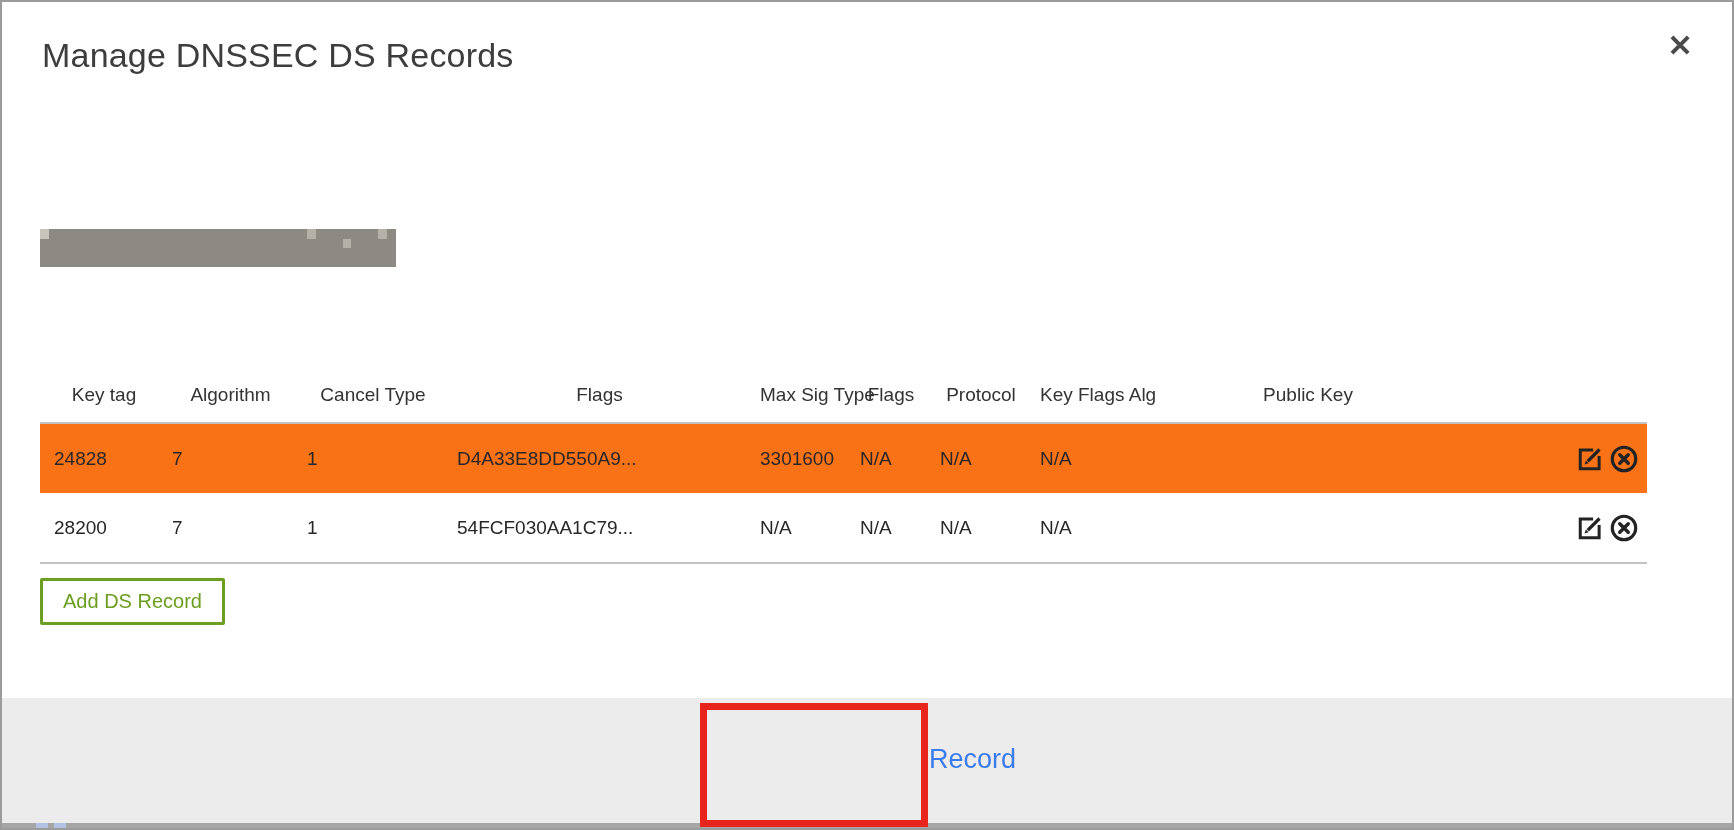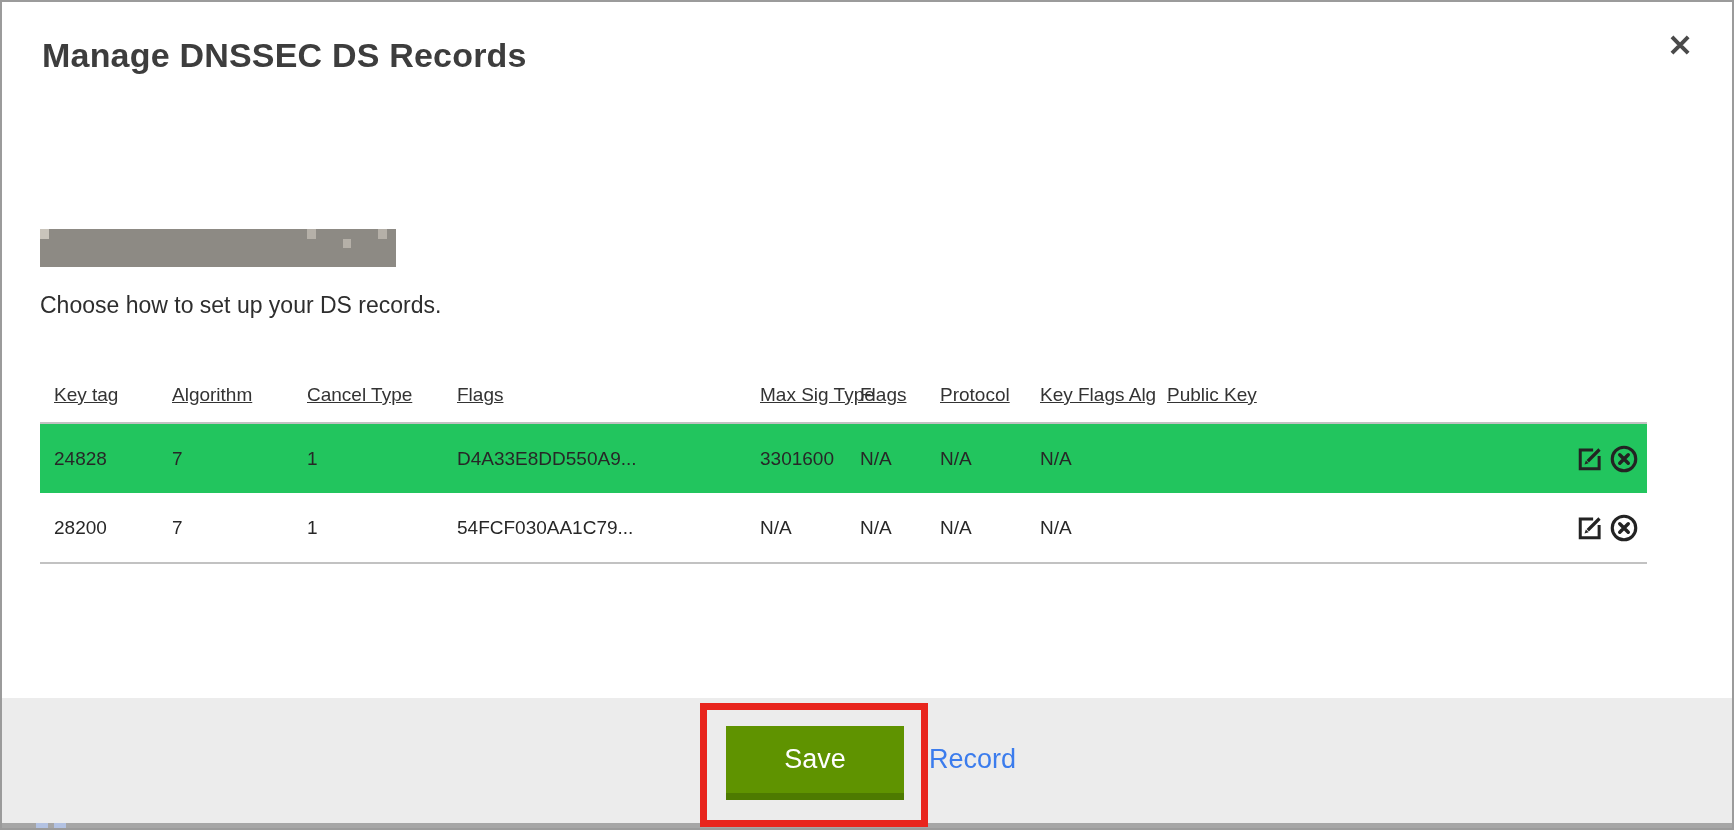--- a/index.html
+++ b/index.html
@@ -6,21 +6,21 @@
   html,body { background:#fff; }
   body { font-family:"Liberation Sans","DejaVu Sans",sans-serif; }
 
   .dialog {
     position:relative; width:1734px; height:830px;
     background:#fff; border:2px solid #9b9b9b; overflow:hidden;
   }
 
   .dialog-title {
     position:absolute; left:40px; top:34px;
-    font-size:34px; font-weight:700; color:#3d3d3d; letter-spacing:.2px;
+    font-size:34px; font-weight:400; color:#3d3d3d; letter-spacing:.2px;
   }
 
   .close-button {
     position:absolute; right:30px; top:22px; width:44px; height:44px;
     display:flex; align-items:center; justify-content:center;
     cursor:pointer; background:none; border:none;
   }
   .close-button .x-glyph { font-size:30px; font-weight:700; color:#4a4a4a; line-height:1; }
 
   .redacted-domain {
@@ -32,29 +32,29 @@
   .instruction {
     position:absolute; left:38px; top:290px;
     font-size:23px; color:#2e2e2e;
   }
 
   .ds-table {
     position:absolute; left:38px; top:372px; width:1607px;
     border-collapse:collapse; table-layout:fixed;
   }
   .ds-table th {
-    text-align:left; font-weight:400; font-size:19px; color:#333;
-    padding:10px 4px 16px 14px; white-space:nowrap;text-decoration:underline;
+    text-align:center; font-weight:400; font-size:19px; color:#333;
+    padding:10px 4px 16px 14px; white-space:nowrap;
   }
   .ds-table td {
     font-size:19px; color:#272727; padding:0 4px 0 14px;
     height:70px; vertical-align:middle; white-space:nowrap; overflow:hidden;
   }
   .ds-table tbody { border-top:2px solid #c2c2c2; border-bottom:2px solid #c2c2c2; }
-  .ds-table tbody tr.row-odd { background:#22c55e; }
+  .ds-table tbody tr.row-odd { background:#f97316; }
   .ds-table tbody tr.row-even { background:#ffffff; }
   .actions-cell { text-align:right; padding-right:6px !important; }
   .icon-button {
     display:inline-block; width:32px; height:32px; vertical-align:middle;
     background:none; border:none; cursor:pointer; padding:0; margin-left:2px;
   }
   .icon-button svg { width:30px; height:30px; display:block; }
 
   .add-ds-button {
     position:absolute; left:38px; top:576px;
@@ -257,21 +257,20 @@
       <i style="background: rgb(141, 138, 132);"></i>
       <i style="background: rgb(141, 138, 132);"></i>
       <i style="background: rgb(141, 138, 132);"></i>
       <i style="background: rgb(141, 138, 132);"></i>
       <i style="background: rgb(141, 138, 132);"></i>
       <i style="background: rgb(141, 138, 132);"></i>
       <i style="background: rgb(141, 138, 132);"></i>
       <i style="background: rgb(141, 138, 132);"></i>
     </div>
 
-  <p class="instruction">Choose how to set up your DS records.</p>
 
   <table class="ds-table">
     <colgroup>
       <col style="width:118px">
         <col style="width:135px">
         <col style="width:150px">
       <col style="width:303px">
         <col style="width:100px">
         <col style="width:80px">
       <col style="width:100px">
@@ -348,24 +347,24 @@
                   <circle cx="12" cy="12" r="9.4" fill="none" stroke="#232323" stroke-width="2.5"></circle>
                   <path d="M8.6 8.6 l6.8 6.8 M15.4 8.6 l-6.8 6.8" stroke="#232323" stroke-width="2.8" stroke-linecap="round"></path>
                 </svg>
             </span>
           </button>
         </td>
       </tr>
     </tbody>
   </table>
 
+  <button class="add-ds-button">Add DS Record</button>
 
   <div class="footer"></div>
 
-  <button class="save-button">Save</button>
 
   <div class="annotation-rect"></div>
 
   <a class="cancel-link">Record</a>
 
   <div class="page-fragment">
       <i></i>
       <i></i>
     </div>
 

